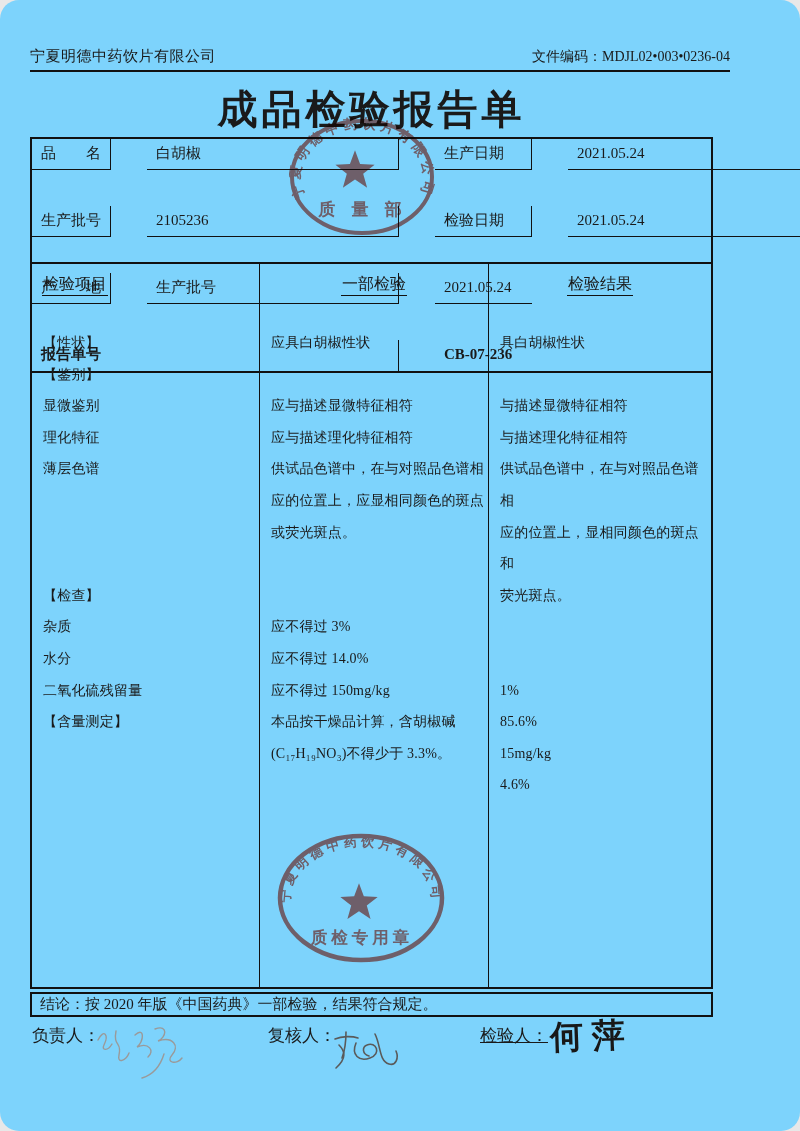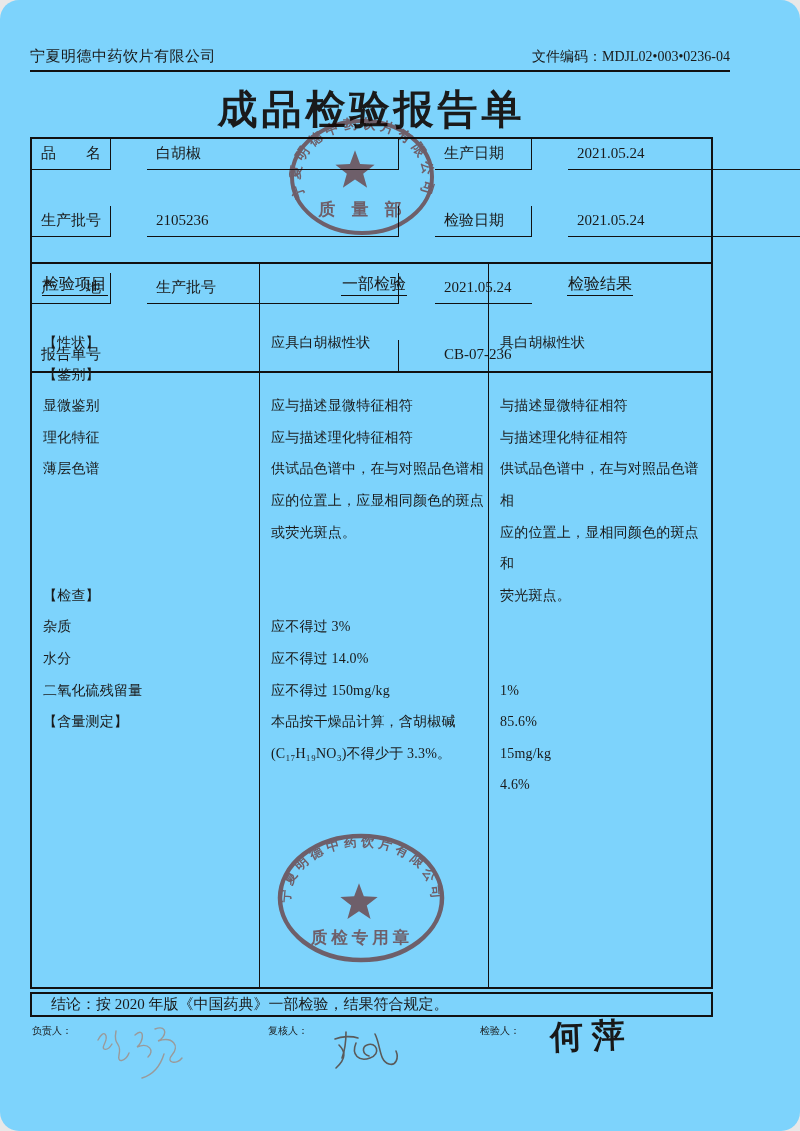--- a/index.html
+++ b/index.html
@@ -15,44 +15,44 @@
          font-size:40px;font-weight:bold;letter-spacing:4px;}
   
   .info-table{position:absolute;left:30px;top:137px;width:683px;box-sizing:border-box;
               border:2px solid #111;display:grid;
               grid-template-columns:79px 252px 97px 251px;gap:36px;}
   .it-cell{box-sizing:border-box;height:31px;line-height:29px;font-size:15px;
            border-right:1px solid #111;border-bottom:1px solid #111;padding-left:9px;
            overflow:hidden;white-space:nowrap;}
   .it-cell.last-col{border-right:none;}
   .it-cell.last-row{border-bottom:none;}
-  .it-cell.span2{grid-column:span 2;}
+  .it-cell.span2{grid-column:span 2;font-weight:bold;}
   
   .main-table{position:absolute;left:30px;top:262px;width:683px;height:727px;
               box-sizing:border-box;border:2px solid #111;display:flex;}
   .mt-col{box-sizing:border-box;border-right:1px solid #111;padding-top:8px;}
   .mt-col.c1{width:228px;}
   .mt-col.c2{width:229px;}
   .mt-col.c3{flex:1;border-right:none;}
   .mt-head{height:55px;line-height:24px;font-size:16px;}
   .mt-head.left{text-align:left;padding-left:10px;}
   .mt-head.center{text-align:center;}
   .mt-head span{border-bottom:1px solid #111;padding:0 1px 3px;}
   .mt-body{white-space:pre-line;font-size:14px;line-height:31.6px;
            padding:0 2px 0 11px;letter-spacing:.2px;}
   
   .conclusion{position:absolute;left:30px;top:992px;width:683px;height:25px;
               box-sizing:border-box;border:2px solid #111;font-size:15px;
-              line-height:20px;padding-left:19px;overflow:hidden;}
+              line-height:20px;padding-left:8px;overflow:hidden;}
   
   .sign-row{position:absolute;left:30px;top:1020px;width:740px;height:80px;}
-  .sig-label{position:absolute;top:4px;font-size:10px;}
+  .sig-label{position:absolute;top:4px;font-size:17px;}
   .sig-label.l1{left:2px;}
   .sig-label.l2{left:238px;}
-  .sig-label.l3{left:450px;}
+  .sig-label.l3{left:450px;text-decoration:underline;}
   .sig-svg{position:absolute;}
   .sig-name{position:absolute;left:520px;top:-6px;font-size:33px;font-weight:700;
             font-family:"Liberation Sans","DejaVu Sans",sans-serif;color:#181818;
             letter-spacing:9px;transform:rotate(-2deg);}
   
   .stamp{position:absolute;mix-blend-mode:multiply;opacity:.82;}
   .stamp-top{left:289px;top:117px;}
   .stamp-bottom{left:276px;top:831px;}
 </style>
 </head>

